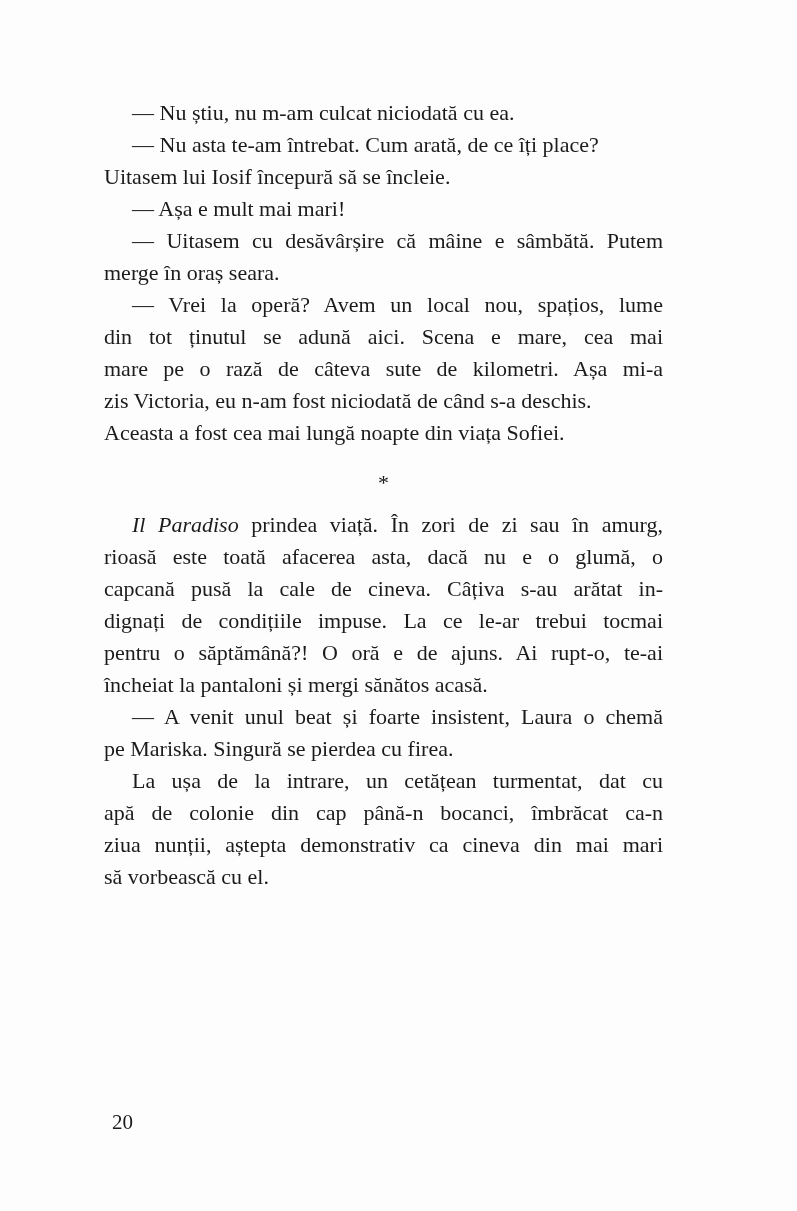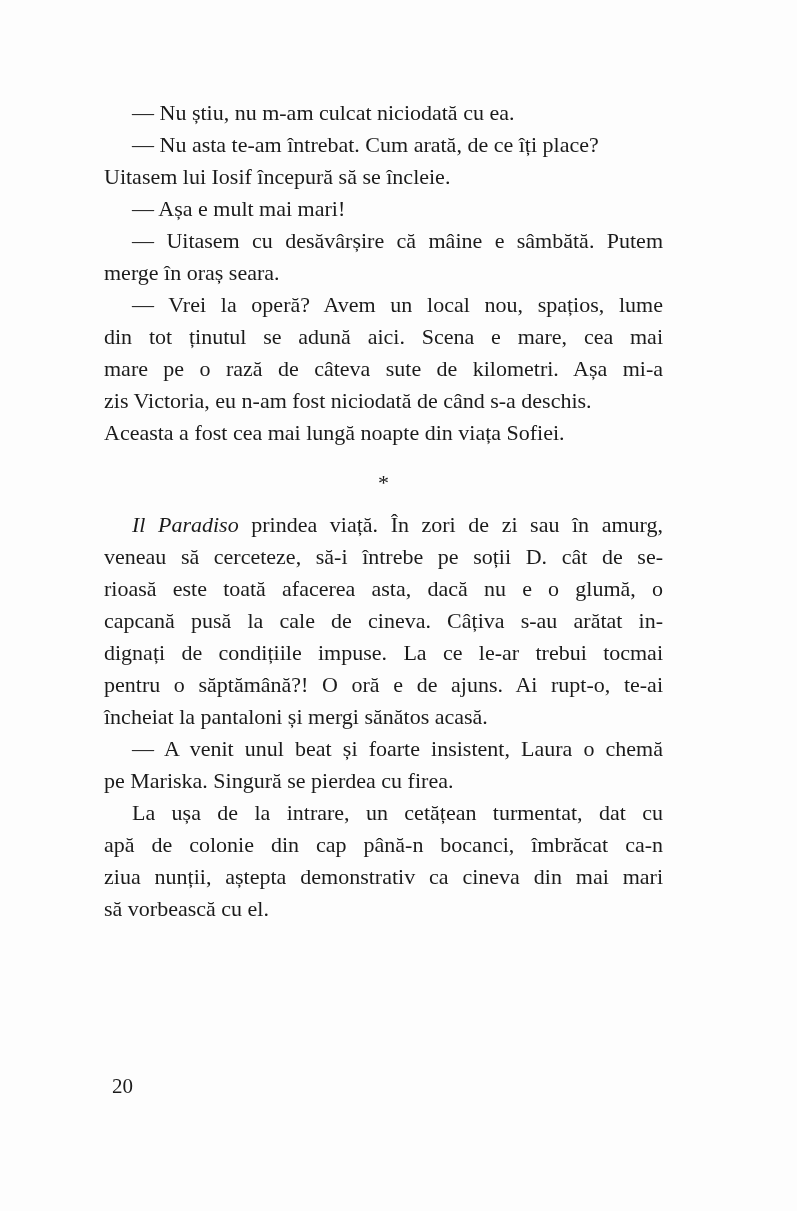--- a/index.html
+++ b/index.html
@@ -42,21 +42,21 @@
   }
   .section-break {
     text-align: center;
     line-height: 32px;
     margin: 18px 0 10px 0;
     font-size: 22px;
   }
   .page-number {
     position: absolute;
     left: 112px;
-    top: 1070px;
+    top: 1106px;
     font-size: 21px;
     line-height: 32px;
   }
 </style>
 </head>
 <body>
 
 <div class="text-block">
     <div class="paragraph">
       <div class="line last indent">— Nu știu, nu m-am culcat niciodată cu ea.</div>
@@ -79,21 +79,20 @@
       <div class="line">din tot ținutul se adună aici. Scena e mare, cea mai</div>
       <div class="line">mare pe o rază de câteva sute de kilometri. Așa mi-a</div>
       <div class="line last">zis Victoria, eu n-am fost niciodată de când s-a deschis.</div>
     </div>
     <div class="paragraph">
       <div class="line last">Aceasta a fost cea mai lungă noapte din viața Sofiei.</div>
     </div>
     <div class="section-break">*</div>
     <div class="paragraph">
       <div class="line indent"><span class="italic">Il Paradiso</span><span class=""> prindea viață. În zori de zi sau în amurg,</span></div>
-      <div class="line">veneau să cerceteze, să-i întrebe pe soții D. cât de se-</div>
       <div class="line">rioasă este toată afacerea asta, dacă nu e o glumă, o</div>
       <div class="line">capcană pusă la cale de cineva. Câțiva s-au arătat in-</div>
       <div class="line">dignați de condițiile impuse. La ce le-ar trebui tocmai</div>
       <div class="line">pentru o săptămână?! O oră e de ajuns. Ai rupt-o, te-ai</div>
       <div class="line last">încheiat la pantaloni și mergi sănătos acasă.</div>
     </div>
     <div class="paragraph">
       <div class="line indent">— A venit unul beat și foarte insistent, Laura o chemă</div>
       <div class="line last">pe Mariska. Singură se pierdea cu firea.</div>
     </div>

